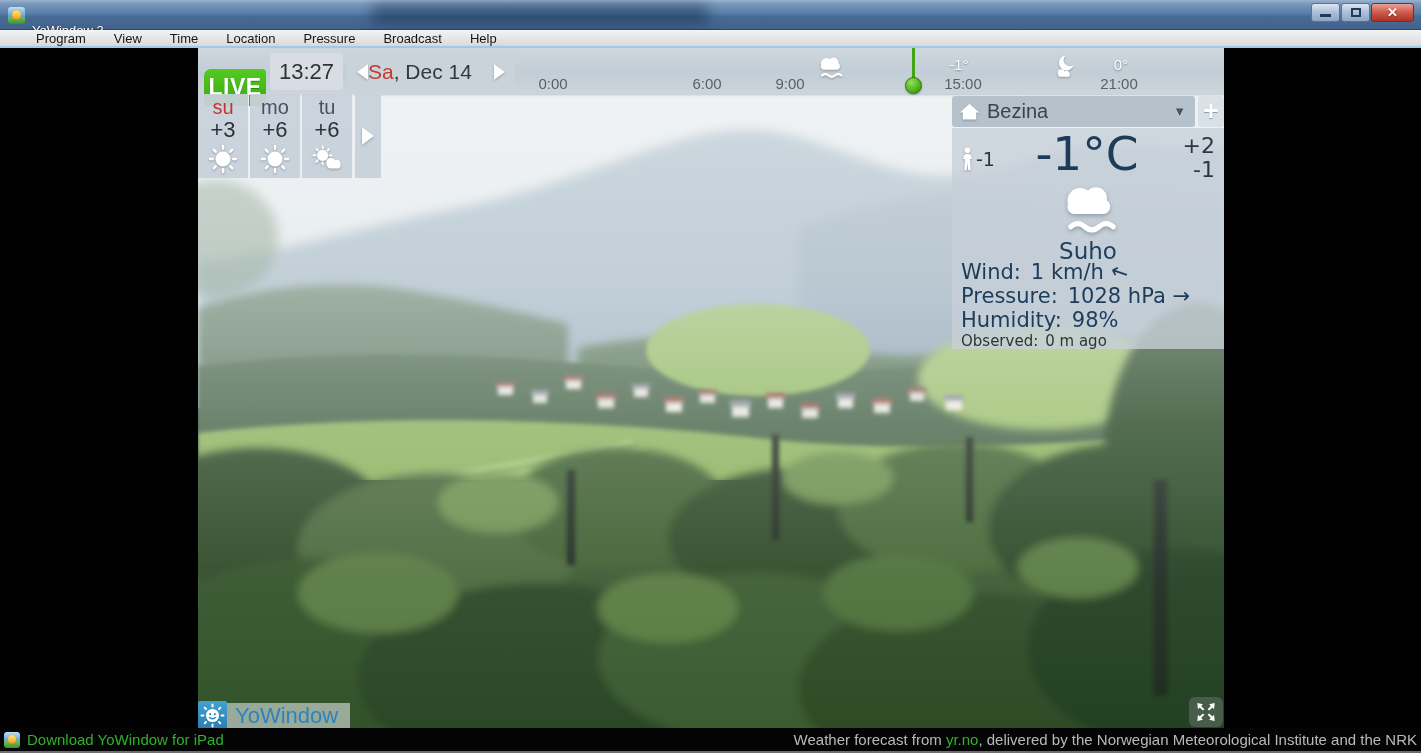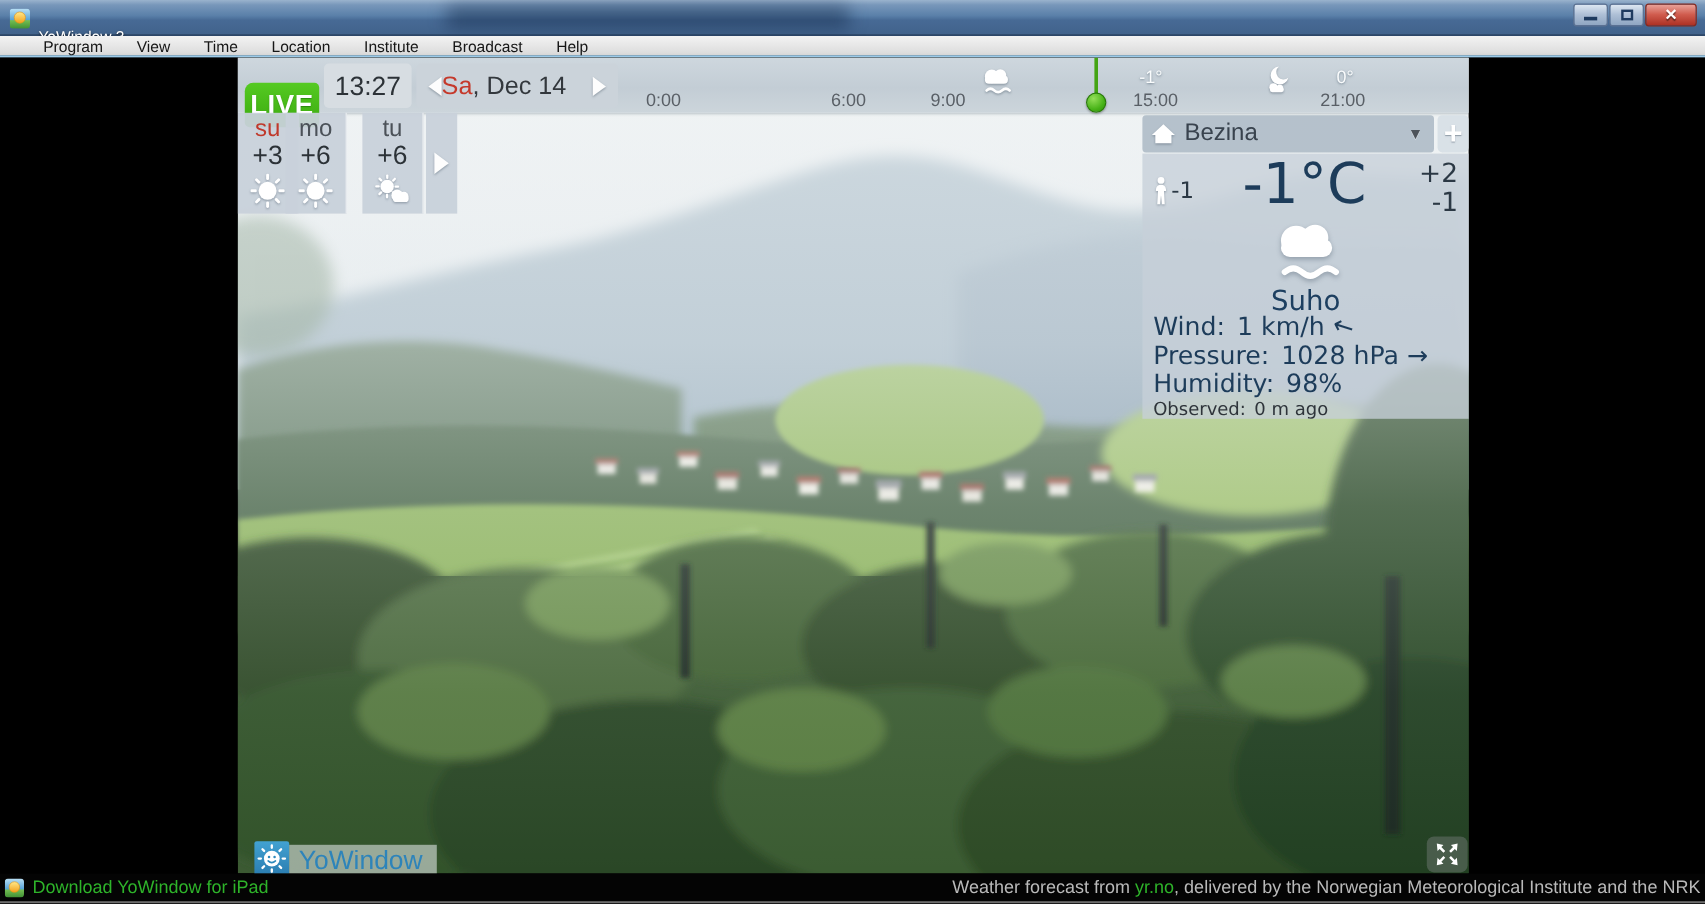--- a/index.html
+++ b/index.html
@@ -104,21 +104,21 @@
   .bigcloud { position:absolute; left:0; right:0; top:49px; display:flex; justify-content:center;
     filter:drop-shadow(0 2px 2px rgba(85,100,115,.45)); }
   .cond { position:absolute; left:0; right:0; top:110px; text-align:center; font-size:23px; color:#1d3f60; }
   .details { position:absolute; left:9px; top:132px; font-size:21px; color:#1d3c5a; }
   .drow { height:24px; white-space:nowrap; }
   .dval { margin-left:10px; }
   .warrow { display:inline-block; transform:rotate(18deg); }
   .observed { position:absolute; left:9px; top:204px; font-size:15px; color:#2e343a; }
   .obs-val { margin-left:7px; }
   
-  .watermark { position:absolute; left:14px; top:653px; display:flex; align-items:center; cursor:pointer; }
+  .watermark { position:absolute; left:0; top:653px; display:flex; align-items:flex-start; cursor:pointer; }
   .wm-icon { width:29px; height:29px; border-radius:2px;
     background:linear-gradient(#42a2d2,#2a7cb0); display:flex; align-items:center; justify-content:center; }
   .wm-label { height:26px; margin-top:2px; background:rgba(236,241,244,.55); color:#2e84ba;
     font-size:22px; line-height:25px; padding:0 12px 0 8px; }
   .fullscreen { position:absolute; left:991px; top:649px; width:34px; height:30px;
     background:rgba(104,114,108,.55); border-radius:6px;
     display:flex; align-items:center; justify-content:center; cursor:pointer; }
   
   .statusbar { position:absolute; left:0; top:728px; width:1421px; height:25px;
     background:#040404; border-bottom:2px solid #6d6d6d;
@@ -247,21 +247,21 @@
           <span>✕</span>
         </div>
     </div>
   </div>
 
   <div class="menubar">
     <span class="menu-item">Program</span>
     <span class="menu-item">View</span>
     <span class="menu-item">Time</span>
     <span class="menu-item">Location</span>
-    <span class="menu-item">Institute</span>
+    <span class="menu-item">Pressure</span>
     <span class="menu-item">Broadcast</span>
     <span class="menu-item">Help</span>
   </div>
 
   <div class="main">
     <div class="scene">
 
       <svg class="photo" width="1026" height="680" viewBox="0 0 1026 680" preserveAspectRatio="none">
         <defs>
           <filter id="fb2" x="-20%" y="-20%" width="140%" height="140%">
@@ -402,21 +402,21 @@
         </div>
       </div>
 
       <div class="fc-cell" style="left:0">
         <div class="fc-day fc-day-red">su</div>
         <div class="fc-temp">+3</div>
         <svg class="fc-ico" width="30" height="30" viewBox="0 0 32 32">
             <use href="#i-sun"></use>
           </svg>
       </div>
-      <div class="fc-cell" style="left:40px">
+      <div class="fc-cell" style="left:52px">
         <div class="fc-day">mo</div>
         <div class="fc-temp">+6</div>
         <svg class="fc-ico" width="30" height="30" viewBox="0 0 32 32">
             <use href="#i-sun"></use>
           </svg>
       </div>
       <div class="fc-cell" style="left:104px">
         <div class="fc-day">tu</div>
         <div class="fc-temp">+6</div>
         <svg class="fc-ico" width="32" height="28" viewBox="0 0 36 32">

